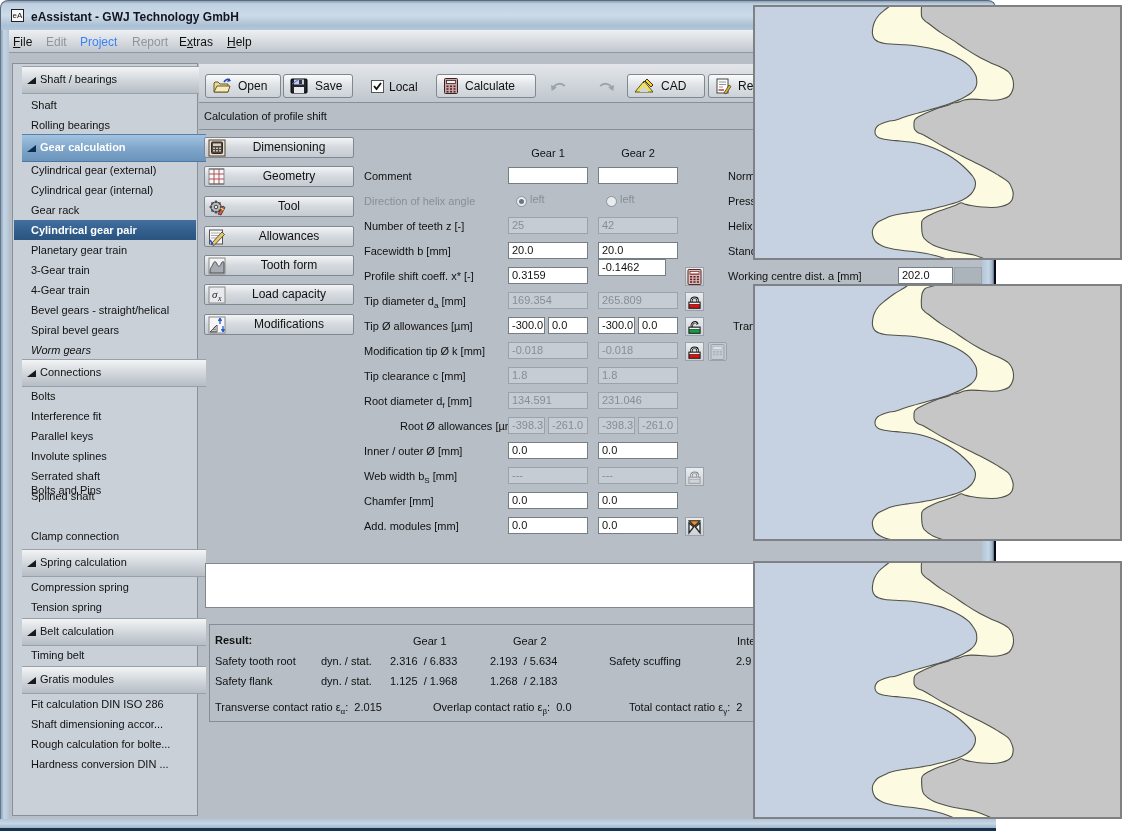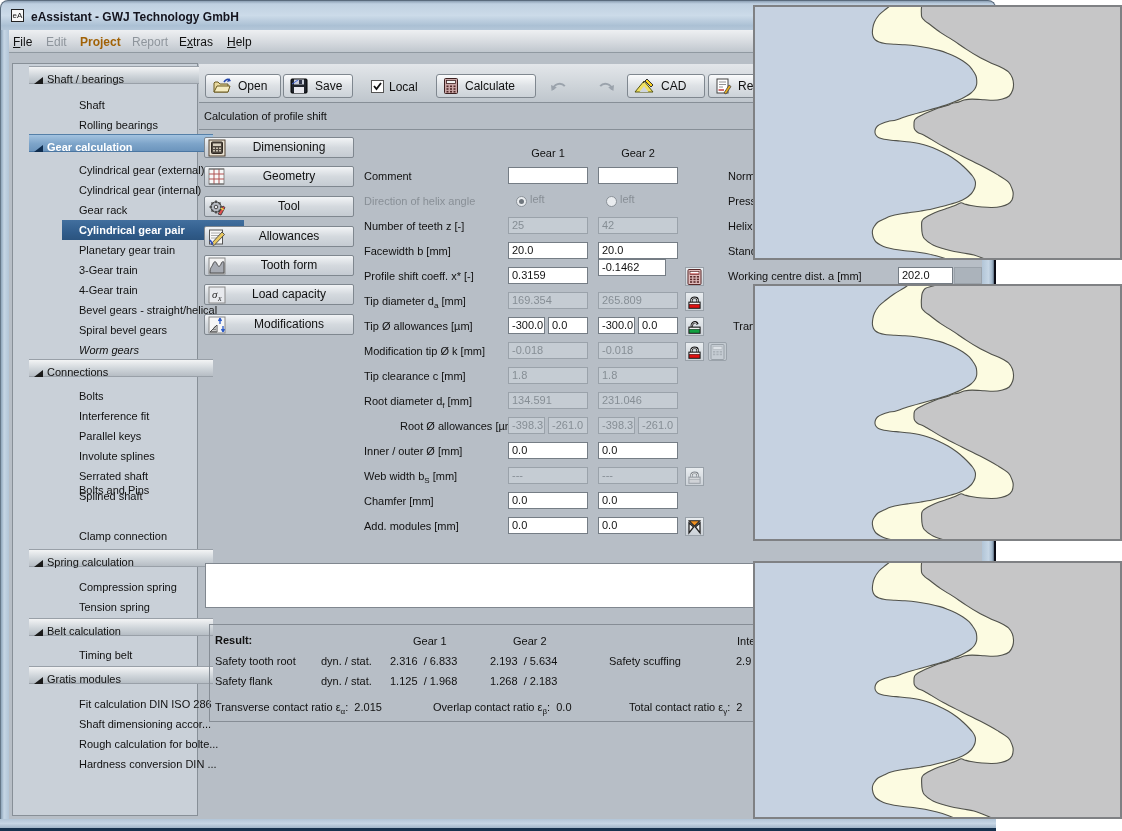--- a/index.html
+++ b/index.html
@@ -2,46 +2,46 @@
 <html><head><meta charset="utf-8"><style>
 
 *{margin:0;padding:0;box-sizing:border-box;}
 body{width:1122px;height:831px;position:relative;background:#fff;font-family:"Liberation Sans",sans-serif;font-size:11px;color:#111;overflow:hidden;}
 .abs{position:absolute;}
 .titlebar{left:0;top:0;width:996px;height:30px;background:linear-gradient(180deg,#8ca0b4 0%,#bfd0e1 10%,#ccdbe9 50%,#abc0d4 85%,#b4c7d9 100%);border-radius:8px 8px 0 0;border:1px solid #5a6b7d;border-bottom:none;}
 .menubar{left:1px;top:30px;width:994px;height:23px;background:linear-gradient(180deg,#eef0f2 0%,#d6dadf 55%,#c0c7ce 100%);border-bottom:1px solid #9099a1;}
 .menuitem{top:34px;height:16px;line-height:16px;font-size:12px;}
 .content{left:9px;top:53px;width:973px;height:766px;background:#b7bec6;}
 .sidebar{left:12px;top:63px;width:186px;height:753px;background:#c9d0d8;border:1px solid #878f97;}
-.shead{left:29px;width:184px;height:18px;background:linear-gradient(180deg,#f3f4f5 0%,#cfd5da 55%,#b6bdc4 100%);border-top:1px solid #99a0a8;border-bottom:1px solid #99a0a8;line-height:25px;padding-left:44px;}
+.shead{left:22px;width:184px;height:28px;background:linear-gradient(180deg,#f3f4f5 0%,#cfd5da 55%,#b6bdc4 100%);border-top:1px solid #99a0a8;border-bottom:1px solid #99a0a8;line-height:25px;padding-left:44px;}
 .shead .tri{position:absolute;left:5px;top:10px;width:0;height:0;border-left:9px solid transparent;border-bottom:7px solid #1a1a1a;}
 .shead .txt{position:absolute;left:18px;}
 .sheadsel{background:linear-gradient(180deg,#a3c3e0 0%,#7da4c9 55%,#6c95bd 100%);color:#fff;font-weight:bold;border-top:1px solid #5580a8;border-bottom:1px solid #4a76a2;}
-.sitem{left:14px;width:182px;height:20px;line-height:20px;padding-left:17px;margin-left:48px;}
+.sitem{left:14px;width:182px;height:20px;line-height:20px;padding-left:17px;}
 .sitemsel{background:linear-gradient(180deg,#426f9e 0%,#315d8c 60%,#2b547f 100%);color:#fff;font-weight:bold;}
 .toolbar{left:199px;top:64px;width:783px;height:39px;background:linear-gradient(180deg,#e3e6ea 0%,#cdd3d8 60%,#bfc6cd 100%);border-bottom:1px solid #878f97;}
 .tbtn{top:74px;height:24px;border:1px solid #7f878f;border-radius:3px;background:linear-gradient(180deg,#fafbfc 0%,#dde1e5 50%,#ccd2d8 100%);display:flex;align-items:center;font-size:12px;color:#111;}
 .captionbar{left:199px;top:104px;width:783px;height:26px;border-bottom:1px solid #878f97;}
 .lbtn{left:204px;width:150px;height:21px;border:1px solid #7f878f;border-radius:2px;background:linear-gradient(180deg,#f2f4f6 0%,#d4d9de 50%,#c5cbd2 100%);}
 .lbtn .ic{position:absolute;left:3px;top:1px;}
 .lbtn .t{position:absolute;left:20px;right:0;text-align:center;line-height:19px;font-size:12px;}
 .flabel{left:364px;height:17px;line-height:17px;}
 .field{height:17px;background:#fff;border:1px solid #757d85;line-height:15px;padding-left:3px;font-size:11px;}
 .dfield{height:17px;background:#c5ccd3;border:1px solid #9aa2aa;line-height:15px;padding-left:3px;font-size:11px;color:#868e95;}
 .panel{border:2px solid #7f8184;background:#c6d2e1;overflow:hidden;}
 sub{font-size:8px;vertical-align:-3px;}
 
 </style></head><body>
 <div class="abs titlebar"></div>
 <div class="abs" style="left:11px;top:9px;width:13px;height:13px;background:#f8f8f8;border:1px solid #222;font-size:8px;line-height:11px;text-align:center;color:#111;">eA</div>
 <div class="abs" style="left:31px;top:10px;font-size:12px;font-weight:bold;color:#14141e;">eAssistant - GWJ Technology GmbH</div>
 <div class="abs menubar"></div>
 <div class="abs menuitem" style="left:13px;color:#111;"><u>F</u>ile</div>
 <div class="abs menuitem" style="left:46px;color:#8e959c;">Edit</div>
-<div class="abs menuitem" style="left:80px;color:#a16207;font-weight:bold;">Project</div>
+<div class="abs menuitem" style="left:80px;color:#3b82f6;">Project</div>
 <div class="abs menuitem" style="left:132px;color:#8e959c;">Report</div>
 <div class="abs menuitem" style="left:179px;color:#111;">E<u>x</u>tras</div>
 <div class="abs menuitem" style="left:227px;color:#111;"><u>H</u>elp</div>
 <div class="abs" style="left:0;top:30px;width:9px;height:789px;background:linear-gradient(90deg,#42505e 0%,#8fa6bb 12%,#c6d6e5 45%,#b2c5d7 100%);"></div>
 <div class="abs" style="left:982px;top:30px;width:12px;height:789px;background:linear-gradient(90deg,#b2c5d7 0%,#c6d6e5 55%,#9fb4c8 85%,#5a6b7d 100%);"></div>
 <div class="abs" style="left:994px;top:30px;width:2px;height:789px;background:#0a0a14;"></div>
 <div class="abs" style="left:0;top:819px;width:996px;height:9px;background:linear-gradient(180deg,#b2c5d7 0%,#c6d6e5 50%,#9fb4c8 100%);"></div>
 <div class="abs" style="left:0;top:828px;width:996px;height:3px;background:#16324e;"></div>
 <div class="abs content"></div>
 <div class="abs sidebar"></div>

